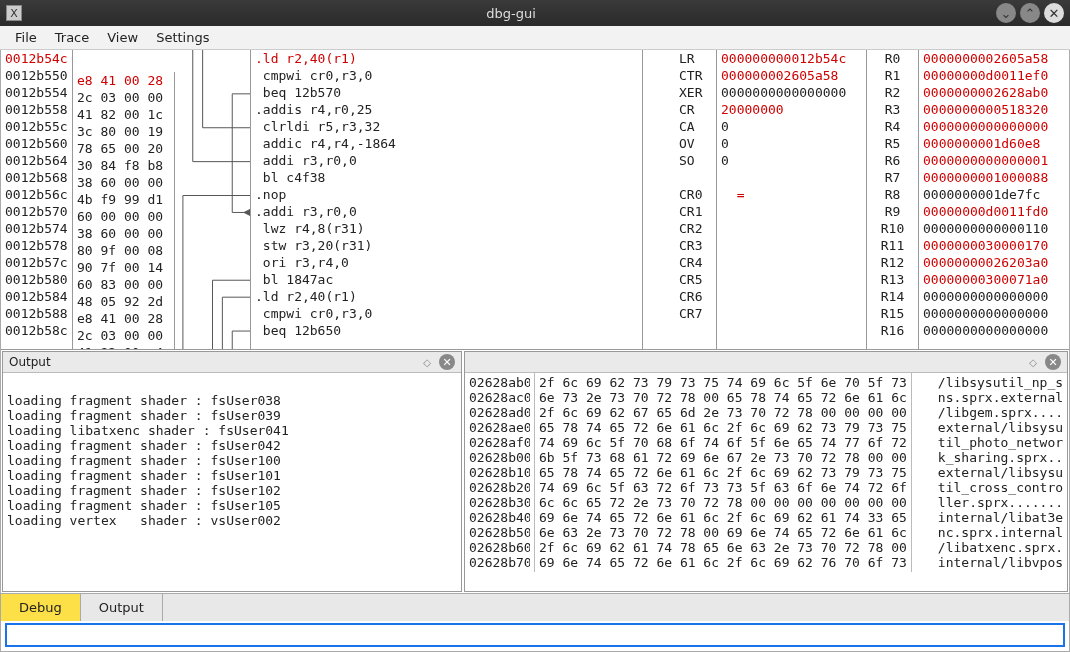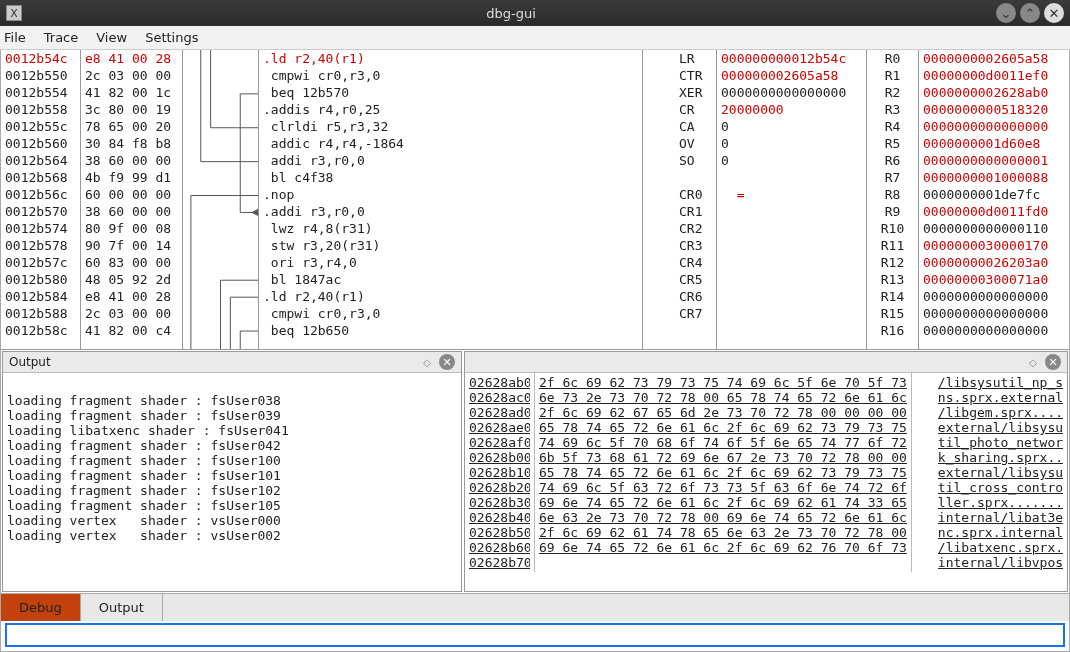--- a/index.html
+++ b/index.html
@@ -4,55 +4,55 @@
 <style>
 * { margin:0; padding:0; box-sizing:border-box; }
 body { font-family:"DejaVu Sans",sans-serif; font-size:13px; background:#f0f0f0; color:#222; width:1070px; height:652px; overflow:hidden; display:flex; flex-direction:column; }
 .mono { font-family:"DejaVu Sans Mono","Courier New",monospace; font-size:13px; }
 .titlebar { background:linear-gradient(#3a3a3a,#2a2a2a); color:#ddd; height:26px; display:flex; align-items:center; padding:0 6px; }
 .titlebar .appicon { width:16px; height:16px; background:#ccc; border:1px solid #888; display:flex; align-items:center; justify-content:center; font-size:11px; color:#333; margin-right:8px; }
 .titlebar .title { flex:1; text-align:center; font-size:13px; }
 .titlebar .wbtn { width:20px; height:20px; border-radius:10px; display:flex; align-items:center; justify-content:center; margin-left:4px; color:#333; font-size:13px; }
 .titlebar .wbtn.min, .titlebar .wbtn.max { background:#888; }
 .titlebar .wbtn.close { background:#ddd; }
-.menubar { background:#f2f2f2; border-bottom:1px solid #ccc; padding:4px 4px; display:flex; gap:18px; }
+.menubar { background:#f2f2f2; border-bottom:1px solid #ccc; padding:4px 15px; display:flex; gap:18px; }
 .menubar span { cursor:default; }
 .client { flex:1; display:flex; flex-direction:column; background:#fff; border:1px solid #aaa; border-top:none; overflow:hidden; }
 .upper { display:flex; border-bottom:1px solid #999; height:300px; }
 .lower { flex:1; display:flex; flex-direction:column; overflow:hidden; }
 .col { border-right:1px solid #999; overflow:hidden; }
-.col.addr { width:80px; }
-.col.bytes { width:102px; }
+.col.addr { width:72px; }
+.col.bytes { width:102px;margin-top:22px; }
 .col.branch { width:76px; position:relative; }
 .col.dis { flex:1; }
 .col.reg1n { width:42px;margin-left:32px; }
 .col.reg1v { width:150px; }
 .col.reg2n { width:52px;text-align:center; }
 .col.reg2v { flex:0 0 150px; min-width:150px; border-right:none; }
 .col .row { height:17px; line-height:17px; padding:0 4px; white-space:pre; }
 .red { color:#d00000; }
 .branch svg { position:absolute; top:0; left:0; width:100%; height:100%; }
 .panels { flex:1; display:flex; overflow:hidden; }
 .panel { flex:1; display:flex; flex-direction:column; border:1px solid #999; margin:1px; background:#fff; overflow:hidden; }
 .panel-hdr { background:#eaeaea; border-bottom:1px solid #bbb; padding:2px 6px; display:flex; align-items:center; font-size:12px; }
 .panel-hdr .t { flex:1; }
 .panel-hdr .pbtn { width:16px; height:16px; margin-left:4px; display:flex; align-items:center; justify-content:center; border-radius:8px; }
 .panel-hdr .pbtn.diamond { font-size:10px; color:#888; }
 .panel-hdr .pbtn.x { background:#888; color:#fff; font-size:11px; }
 .panel-body { flex:1; overflow:hidden; padding:20px 4px; }
 .panel-body .row { height:15px; line-height:15px; white-space:pre; }
-.hex-body { display:flex; overflow:hidden;text-decoration:underline; }
+.hex-body { display:flex; overflow:hidden; }
 .hex-body .hcol { padding:2px 4px; border-right:1px solid #bbb; }
 .hex-body .hcol.ha { width:70px; }
 .hex-body .hcol.hb { flex:1; }
 .hex-body .hcol.hc { width:150px; border-right:none;margin-left:22px; }
 .hex-body .row { height:15px; line-height:15px; white-space:pre; overflow:hidden; }
 .tabs { display:flex; border-top:1px solid #aaa; background:#e8e8e8; }
 .tabs .tab { padding:6px 18px; border-right:1px solid #aaa; font-size:13px; cursor:default; }
-.tabs .tab.active { background:#c2410c; }
+.tabs .tab.active { background:#fde047; }
 .cmdline { border:2px solid #1a73e8; margin:2px 4px 4px 4px; height:24px; background:#fff; }
 .cmdline input { width:100%; height:100%; border:none; outline:none; padding:0 6px; font-family:inherit; font-size:13px; }
 </style>
 </head>
 <body>
 
 <div class="titlebar">
   <div class="appicon">X</div>
   <div class="title">dbg-gui</div>
   <div class="wbtn min">⌄</div>
@@ -226,21 +226,20 @@
         </div>
         <div class="panel-body mono" id="out-lines">
             <div class="row">loading fragment shader : fsUser038</div>
             <div class="row">loading fragment shader : fsUser039</div>
             <div class="row">loading libatxenc shader : fsUser041</div>
             <div class="row">loading fragment shader : fsUser042</div>
             <div class="row">loading fragment shader : fsUser100</div>
             <div class="row">loading fragment shader : fsUser101</div>
             <div class="row">loading fragment shader : fsUser102</div>
             <div class="row">loading fragment shader : fsUser105</div>
-            <div class="row">loading vertex   shader : vsUser000</div>
             <div class="row">loading vertex   shader : vsUser002</div>
           </div>
       </div>
       <div class="panel">
         <div class="panel-hdr">
           <span class="t"></span>
           <span class="pbtn diamond">◇</span>
           <span class="pbtn x">✕</span>
         </div>
         <div class="hex-body mono">
@@ -261,20 +260,21 @@
             </div>
           <div class="hcol hb" id="hex-b">
               <div class="row">2f 6c 69 62 73 79 73 75 74 69 6c 5f 6e 70 5f 73</div>
               <div class="row">6e 73 2e 73 70 72 78 00 65 78 74 65 72 6e 61 6c</div>
               <div class="row">2f 6c 69 62 67 65 6d 2e 73 70 72 78 00 00 00 00</div>
               <div class="row">65 78 74 65 72 6e 61 6c 2f 6c 69 62 73 79 73 75</div>
               <div class="row">74 69 6c 5f 70 68 6f 74 6f 5f 6e 65 74 77 6f 72</div>
               <div class="row">6b 5f 73 68 61 72 69 6e 67 2e 73 70 72 78 00 00</div>
               <div class="row">65 78 74 65 72 6e 61 6c 2f 6c 69 62 73 79 73 75</div>
               <div class="row">74 69 6c 5f 63 72 6f 73 73 5f 63 6f 6e 74 72 6f</div>
+              <div class="row">6c 6c 65 72 2e 73 70 72 78 00 00 00 00 00 00 00</div>
               <div class="row">69 6e 74 65 72 6e 61 6c 2f 6c 69 62 61 74 33 65</div>
               <div class="row">6e 63 2e 73 70 72 78 00 69 6e 74 65 72 6e 61 6c</div>
               <div class="row">2f 6c 69 62 61 74 78 65 6e 63 2e 73 70 72 78 00</div>
               <div class="row">69 6e 74 65 72 6e 61 6c 2f 6c 69 62 76 70 6f 73</div>
             </div>
           <div class="hcol hc" id="hex-c">
               <div class="row">/libsysutil_np_s</div>
               <div class="row">ns.sprx.external</div>
               <div class="row">/libgem.sprx....</div>
               <div class="row">external/libsysu</div>

